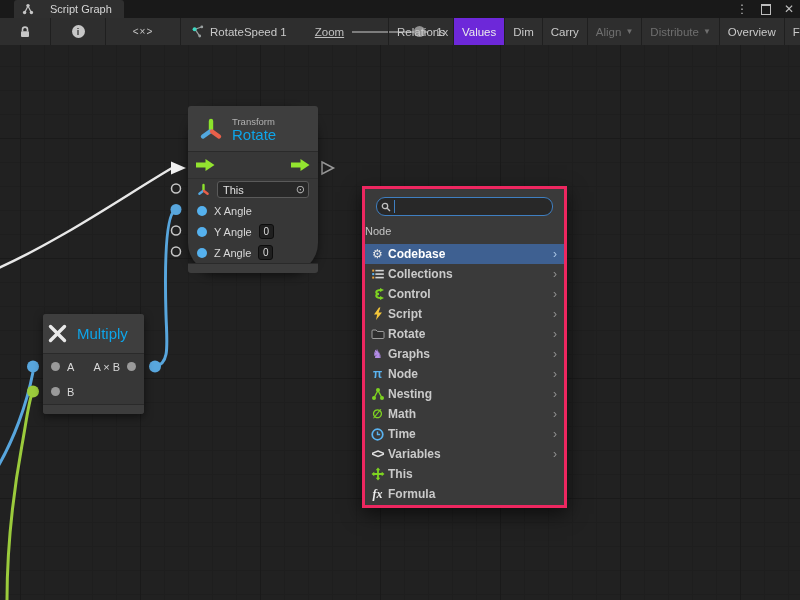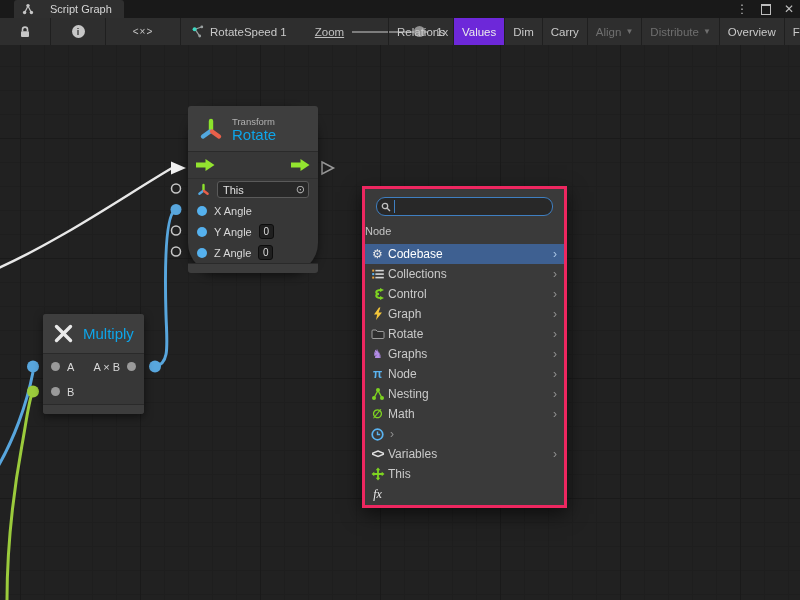--- a/index.html
+++ b/index.html
@@ -58,46 +58,46 @@
   .thisfield .grow{flex:1;}
   .target{color:#bdbdbd;font-size:11px;line-height:1;}
   
   #node-transform{left:188px;top:61px;width:130px;border-radius:30px;}
   #node-transform .node-header{height:45px;}
   #node-transform .flowrow{position:relative;height:26px;border-bottom:1px solid #2f2f2f;}
   #node-transform .flowrow .fa-in{position:absolute;left:8px;top:7px;}
   #node-transform .flowrow .fa-out{position:absolute;right:8px;top:7px;}
   #node-transform .prow{height:21px;}
   #node-multiply{left:43px;top:269px;width:101px;}
-  #node-multiply .node-header{height:39px;padding-left:10px;}
+  #node-multiply .node-header{height:39px;padding-left:4px;}
   #node-multiply .prow{height:25px;padding-left:8px;padding-right:8px;}
   #node-multiply .outlbl{margin-left:auto;color:#d8d8d8;}
   
   .finder{position:absolute;left:362px;top:186px;width:199px;height:316px;background:#3a3a3a;
           border:3px solid #ed2760;box-shadow:0 6px 18px rgba(0,0,0,.6);}
   .searchwrap{margin:8px 11px 0 11px;height:17px;background:#282828;border:1px solid #3f7fc1;border-radius:9px;
               display:flex;align-items:center;overflow:hidden;}
   .searchwrap .sicon{width:17px;height:13px;display:flex;align-items:center;justify-content:center;
                      border-right:1px solid #3f7fc1;}
   .searchwrap input{flex:1;background:transparent;border:none;outline:none;color:#e8e8e8;
                     font-size:11px;height:15px;padding:0 4px;font-family:"Liberation Sans",sans-serif;caret-color:#fff;}
   .finder-head{margin-top:9px;height:15px;text-align:left;font-size:11px;color:#c4c4c4;}
   .flist{margin-top:4px;}
   .frow{height:20px;display:flex;align-items:center;padding:0 3px 0 4px;font-size:12px;color:#cacaca;}
   .frow .ficon{width:17px;display:flex;align-items:center;justify-content:center;flex:0 0 auto;font-size:12px;}
-  .frow .flabel{flex:1;padding-left:2px;white-space:nowrap;}
+  .frow .flabel{flex:1;padding-left:2px;white-space:nowrap;font-weight:bold;}
   .frow .chev{width:12px;text-align:center;color:#8f8f8f;font-size:12px;}
   .frow.selected{background:#3e6091;color:#ffffff;}
   .frow.selected .chev{color:#a9c4e4;}
   .ic-gear{color:#e9e9e9;font-size:13px;}
   .ic-knight{color:#b48ce8;font-size:13px;}
   .ic-pi{color:#5ab3f0;font-weight:bold;font-size:13px;}
   .ic-null{color:#7ed321;font-weight:bold;font-size:13px;}
   .ic-var{color:#e2e2e2;font-weight:bold;font-size:11px;letter-spacing:-1px;}
-  .ic-fx{color:#ececec;font-style:italic;font-family:"Liberation Serif",serif;font-size:13px;font-weight:normal;}
+  .ic-fx{color:#ececec;font-style:italic;font-family:"Liberation Serif",serif;font-size:13px;font-weight:bold;}
 </style>
 </head>
 <body>
 
 <div id="app">
 
   <div class="tabstrip">
     <div class="tab">
       <svg width="12" height="12" viewBox="0 0 12 12">
         <line x1="6" y1="3" x2="2.7" y2="9.4" stroke="#c6c6c6" stroke-width="1.2"></line>
@@ -326,21 +326,21 @@
         <span class="flabel">Control</span>
         <span class="chev">›</span>
       </div>
 
       <div class="frow">
         <span class="ficon">
           <svg width="14" height="14" viewBox="0 0 14 14">
             <polygon points="8,0.5 3,7.5 6.2,7.5 5,13 11,5.5 7.6,5.5 9.4,0.5" fill="#f3c53a"></polygon>
           </svg>
         </span>
-        <span class="flabel">Graph</span>
+        <span class="flabel">Script</span>
         <span class="chev">›</span>
       </div>
 
       <div class="frow">
         <span class="ficon">
           <svg width="14" height="14" viewBox="0 0 14 14">
             <path d="M1 4 Q1 3 2 3 H5 L6.5 4.5 H12 Q13 4.5 13 5.5 V10.5 Q13 11.5 12 11.5 H2 Q1 11.5 1 10.5 Z" fill="#2e2e2e" stroke="#a8a8a8" stroke-width="0.9"></path>
           </svg>
         </span>
         <span class="flabel">Rotate</span>
@@ -379,38 +379,40 @@
         <span class="chev">›</span>
       </div>
 
       <div class="frow">
         <span class="ficon">
           <svg width="13" height="13" viewBox="0 0 13 13">
             <circle cx="6.5" cy="6.5" r="5.3" fill="none" stroke="#5ab3f0" stroke-width="1.7"></circle>
             <path d="M6.5 3.4 V6.5 H9.2" fill="none" stroke="#5ab3f0" stroke-width="1.4"></path>
           </svg>
         </span>
+        <span class="flabel">Time</span>
         <span class="chev">›</span>
       </div>
 
       <div class="frow">
         <span class="ficon ic-var">&lt;&gt;</span>
         <span class="flabel">Variables</span>
         <span class="chev">›</span>
       </div>
 
       <div class="frow">
         <span class="ficon">
           <svg width="14" height="14" viewBox="0 0 14 14">
             <path d="M7 0.5 L9.3 3.3 H7.9 V6.1 H10.7 V4.7 L13.5 7 L10.7 9.3 V7.9 H7.9 V10.7 H9.3 L7 13.5 L4.7 10.7 H6.1 V7.9 H3.3 V9.3 L0.5 7 L3.3 4.7 V6.1 H6.1 V3.3 H4.7 Z" fill="#7ed321"></path>
           </svg>
         </span>
         <span class="flabel">This</span>
       </div>
 
       <div class="frow">
         <span class="ficon ic-fx">fx</span>
+        <span class="flabel">Formula</span>
       </div>
 
     </div>
   </div>
 
 </div>
 
 </body></html>

